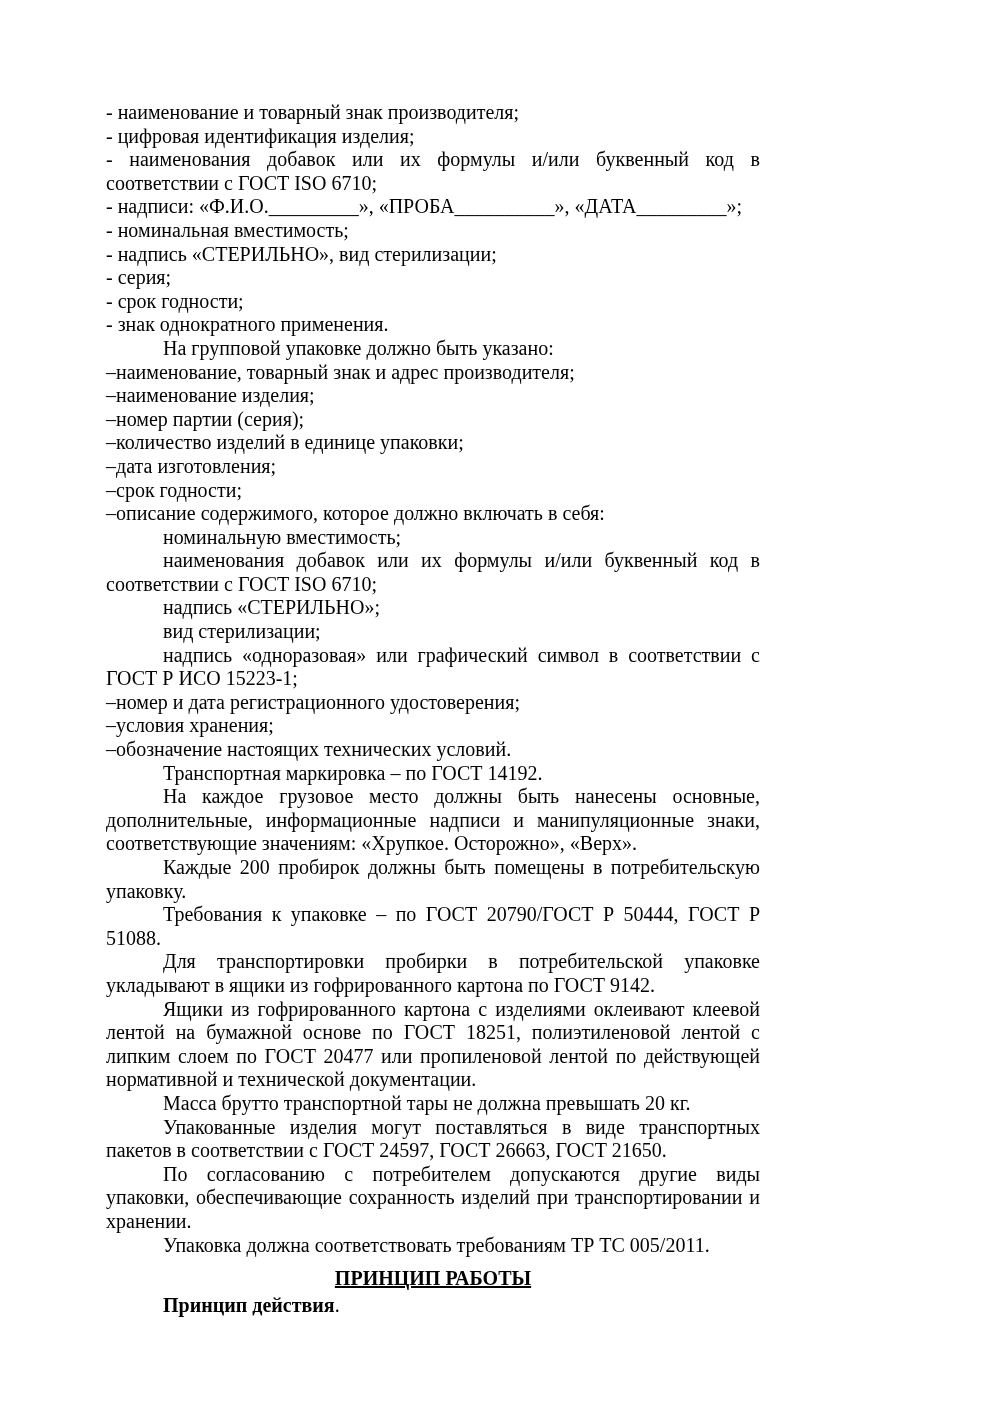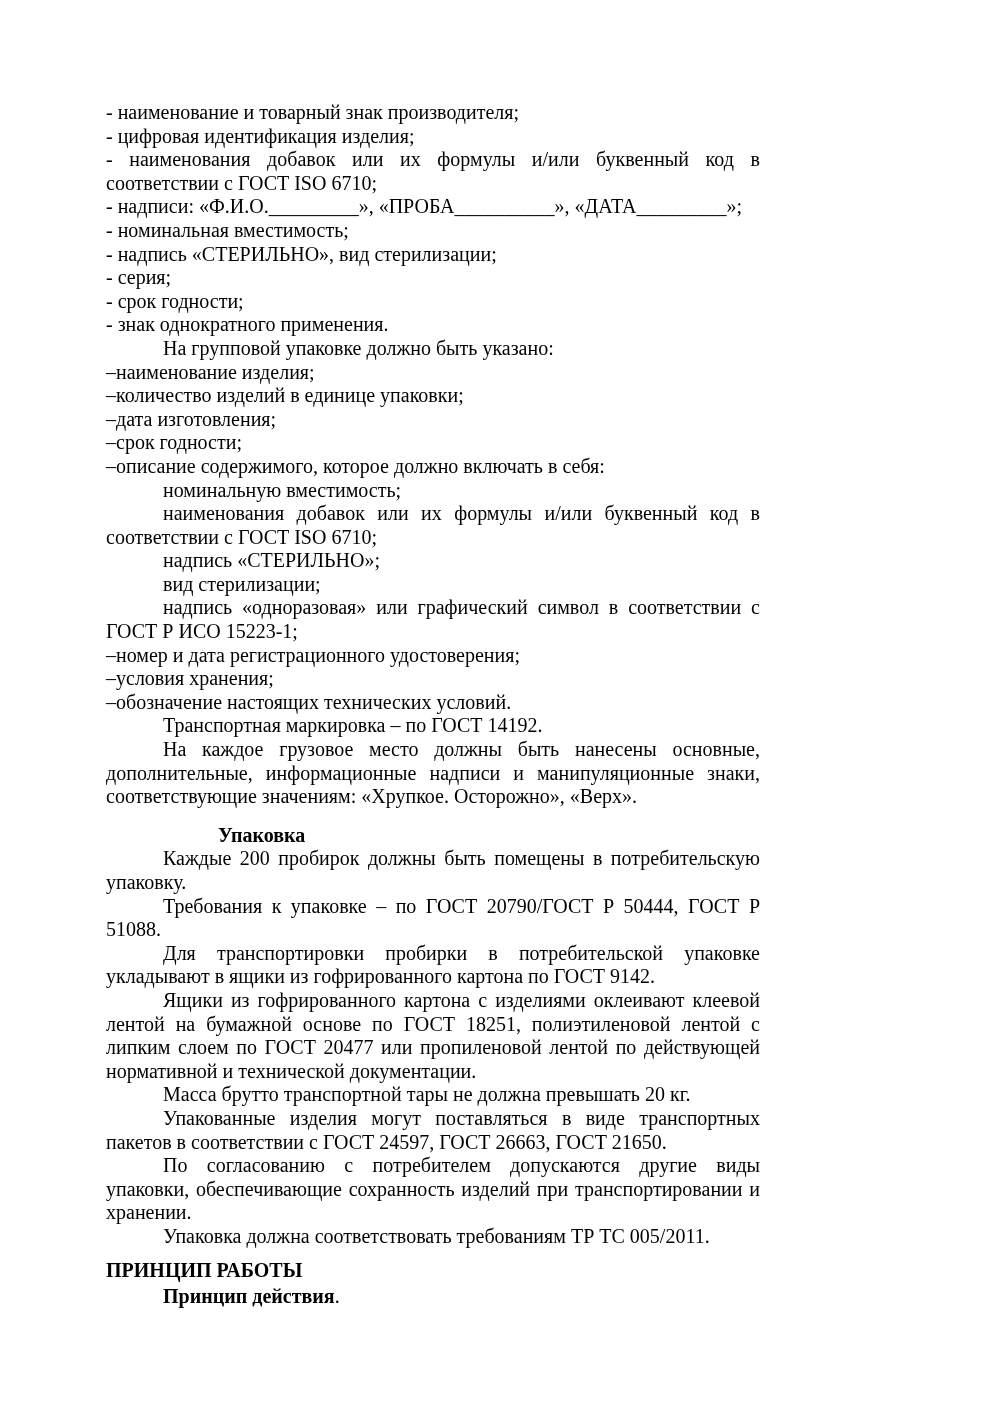--- a/index.html
+++ b/index.html
@@ -31,54 +31,56 @@
     text-indent: 57px;
   }
   .head-sub {
     margin: 15px 0 0 112px;
     font-weight: 700;
     text-align: left;
   }
   .head-center {
     margin: 10px 0 3px 0;
     font-weight: 700;
-    text-align: left;
+    text-align: center;
+    text-decoration: underline;
   }
   .bold-run { font-weight: 700; }
 </style>
 </head>
 <body>
 
 <main class="page" id="doc">
     <div class="para">- наименование и товарный знак производителя;</div>
     <div class="para">- цифровая идентификация изделия;</div>
     <div class="para">- наименования добавок или их формулы и/или буквенный код в соответствии с ГОСТ ISO 6710;</div>
     <div class="para">- надписи: «Ф.И.О._________», «ПРОБА__________», «ДАТА_________»;</div>
     <div class="para">- номинальная вместимость;</div>
     <div class="para">- надпись «СТЕРИЛЬНО», вид стерилизации;</div>
     <div class="para">- серия;</div>
     <div class="para">- срок годности;</div>
     <div class="para">- знак однократного применения.</div>
     <div class="para indent">На групповой упаковке должно быть указано:</div>
+    <div class="para">–наименование, товарный знак и адрес производителя;</div>
     <div class="para">–наименование изделия;</div>
+    <div class="para">–номер партии (серия);</div>
     <div class="para">–количество изделий в единице упаковки;</div>
     <div class="para">–дата изготовления;</div>
     <div class="para">–срок годности;</div>
     <div class="para">–описание содержимого, которое должно включать в себя:</div>
     <div class="para indent">номинальную вместимость;</div>
     <div class="para indent">наименования добавок или их формулы и/или буквенный код в соответствии с ГОСТ ISO 6710;</div>
     <div class="para indent">надпись «СТЕРИЛЬНО»;</div>
     <div class="para indent">вид стерилизации;</div>
     <div class="para indent">надпись «одноразовая» или графический символ в соответствии с ГОСТ Р ИСО 15223-1;</div>
     <div class="para">–номер и дата регистрационного удостоверения;</div>
     <div class="para">–условия хранения;</div>
     <div class="para">–обозначение настоящих технических условий.</div>
     <div class="para indent">Транспортная маркировка – по ГОСТ 14192.</div>
     <div class="para indent">На каждое грузовое место должны быть нанесены основные, дополнительные, информационные надписи и манипуляционные знаки, соответствующие значениям: «Хрупкое. Осторожно», «Верх».</div>
-    <div class="head-sub">Упаковка</div>
     <div class="para indent">Каждые 200 пробирок должны быть помещены в потребительскую упаковку.</div>
     <div class="para indent">Требования к упаковке – по ГОСТ 20790/ГОСТ Р 50444, ГОСТ Р 51088.</div>
     <div class="para indent">Для транспортировки пробирки в потребительской упаковке укладывают в ящики из гофрированного картона по ГОСТ 9142.</div>
     <div class="para indent">Ящики из гофрированного картона с изделиями оклеивают клеевой лентой на бумажной основе по ГОСТ 18251, полиэтиленовой лентой с липким слоем по ГОСТ 20477 или пропиленовой лентой по действующей нормативной и технической документации.</div>
     <div class="para indent">Масса брутто транспортной тары не должна превышать 20 кг.</div>
     <div class="para indent">Упакованные изделия могут поставляться в виде транспортных пакетов в соответствии с ГОСТ 24597, ГОСТ 26663, ГОСТ 21650.</div>
     <div class="para indent">По согласованию с потребителем допускаются другие виды упаковки, обеспечивающие сохранность изделий при транспортировании и хранении.</div>
     <div class="para indent">Упаковка должна соответствовать требованиям ТР ТС 005/2011.</div>
     <div class="head-center">ПРИНЦИП РАБОТЫ</div>
     <div class="para indent"><span class="bold-run">Принцип действия</span><span class="text-run">.</span></div>

